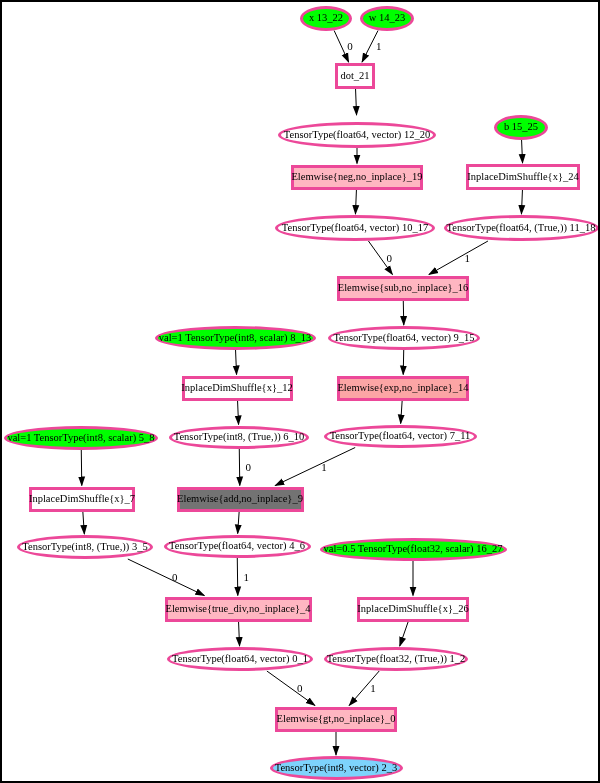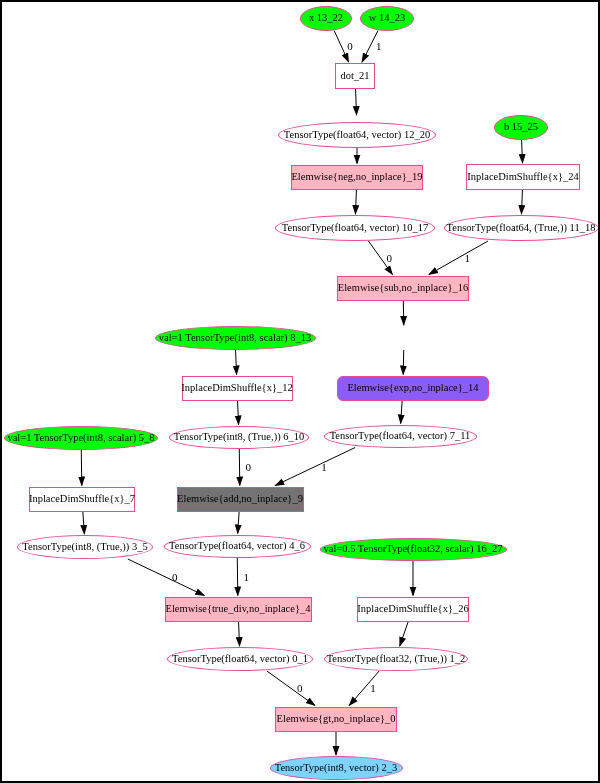--- a/index.html
+++ b/index.html
@@ -19,21 +19,21 @@
     width: 100%; height: 100%;
   }
   #node-layer {
     position: absolute;
     left: 0; top: 0;
     width: 100%; height: 100%;
   }
   .node {
     position: absolute;
     box-sizing: border-box;
-    border: 1px solid #ec4899;
+    border: 3px solid #ec4899;
     display: flex;
     align-items: center;
     justify-content: center;
     font-size: 10.5px;
     color: #000000;
     white-space: nowrap;
     text-align: center;
     line-height: 1;
   }
   .node.ellipse { border-radius: 50%; }
@@ -100,22 +100,23 @@
       <div class="node ellipse" style="left: 358px; top: 3.5px; width: 54px; height: 25px; background: rgb(0, 255, 0);">w 14_23</div>
       <div class="node box" style="left: 333px; top: 61px; width: 40px; height: 26px; background: rgb(255, 255, 255);">dot_21</div>
       <div class="node ellipse" style="left: 276px; top: 120px; width: 158px; height: 26px; background: rgb(255, 255, 255);">TensorType(float64, vector) 12_20</div>
       <div class="node ellipse" style="left: 492px; top: 112.5px; width: 54px; height: 25px; background: rgb(0, 255, 0);">b 15_25</div>
       <div class="node box" style="left: 289px; top: 162.5px; width: 132px; height: 25px; background: rgb(255, 182, 193);">Elemwise{neg,no_inplace}_19</div>
       <div class="node box" style="left: 464px; top: 162px; width: 114px; height: 26px; background: rgb(255, 255, 255);">InplaceDimShuffle{x}_24</div>
       <div class="node ellipse" style="left: 273px; top: 213px; width: 160px; height: 26px; background: rgb(255, 255, 255);">TensorType(float64, vector) 10_17</div>
       <div class="node ellipse" style="left: 441.5px; top: 213px; width: 155px; height: 26px; background: rgb(255, 255, 255);">TensorType(float64, (True,)) 11_18</div>
       <div class="node box" style="left: 335px; top: 273.5px; width: 132px; height: 25px; background: rgb(255, 182, 193);">Elemwise{sub,no_inplace}_16</div>
       <div class="node ellipse" style="left: 152.5px; top: 324px; width: 161px; height: 24px; background: rgb(0, 255, 0);">val=1 TensorType(int8, scalar) 8_13</div>
+      <div class="node ellipse" style="left: 326px; top: 324px; width: 152px; height: 24px; background: rgb(255, 255, 255);">TensorType(float64, vector) 9_15</div>
       <div class="node box" style="left: 179.5px; top: 373.5px; width: 111px; height: 25px; background: rgb(255, 255, 255);">InplaceDimShuffle{x}_12</div>
-      <div class="node box" style="left: 335px; top: 373.5px; width: 152px; height: 25px; background: #8b5cf6; border-radius: 6px;">Elemwise{exp,no_inplace}_14</div>
+      <div class="node box" style="left: 335px; top: 373.5px; width: 132px; height: 25px; background: #fca5a5;">Elemwise{exp,no_inplace}_14</div>
       <div class="node ellipse" style="left: 2px; top: 424px; width: 154px; height: 24px; background: rgb(0, 255, 0);">val=1 TensorType(int8, scalar) 5_8</div>
       <div class="node ellipse" style="left: 167px; top: 423.5px; width: 140px; height: 23px; background: rgb(255, 255, 255);">TensorType(int8, (True,)) 6_10</div>
       <div class="node ellipse" style="left: 321.5px; top: 422.5px; width: 153px; height: 23px; background: rgb(255, 255, 255);">TensorType(float64, vector) 7_11</div>
       <div class="node box" style="left: 27px; top: 484.5px; width: 106px; height: 25px; background: rgb(255, 255, 255);">InplaceDimShuffle{x}_7</div>
       <div class="node box" style="left: 174.5px; top: 484.5px; width: 127px; height: 25px; background: #737373;">Elemwise{add,no_inplace}_9</div>
       <div class="node ellipse" style="left: 15px; top: 533px; width: 136px; height: 24px; background: rgb(255, 255, 255);">TensorType(int8, (True,)) 3_5</div>
       <div class="node ellipse" style="left: 161.5px; top: 532.5px; width: 147px; height: 23px; background: rgb(255, 255, 255); text-align: center;">TensorType(float64, vector) 4_6</div>
       <div class="node ellipse" style="left: 317.5px; top: 535.5px; width: 187px; height: 23px; background: rgb(0, 255, 0);">val=0.5 TensorType(float32, scalar) 16_27</div>
       <div class="node box" style="left: 162.5px; top: 594.5px; width: 147px; height: 25px; background: rgb(255, 182, 193);">Elemwise{true_div,no_inplace}_4</div>
       <div class="node box" style="left: 355px; top: 594.5px; width: 112px; height: 25px; background: rgb(255, 255, 255);">InplaceDimShuffle{x}_26</div>

